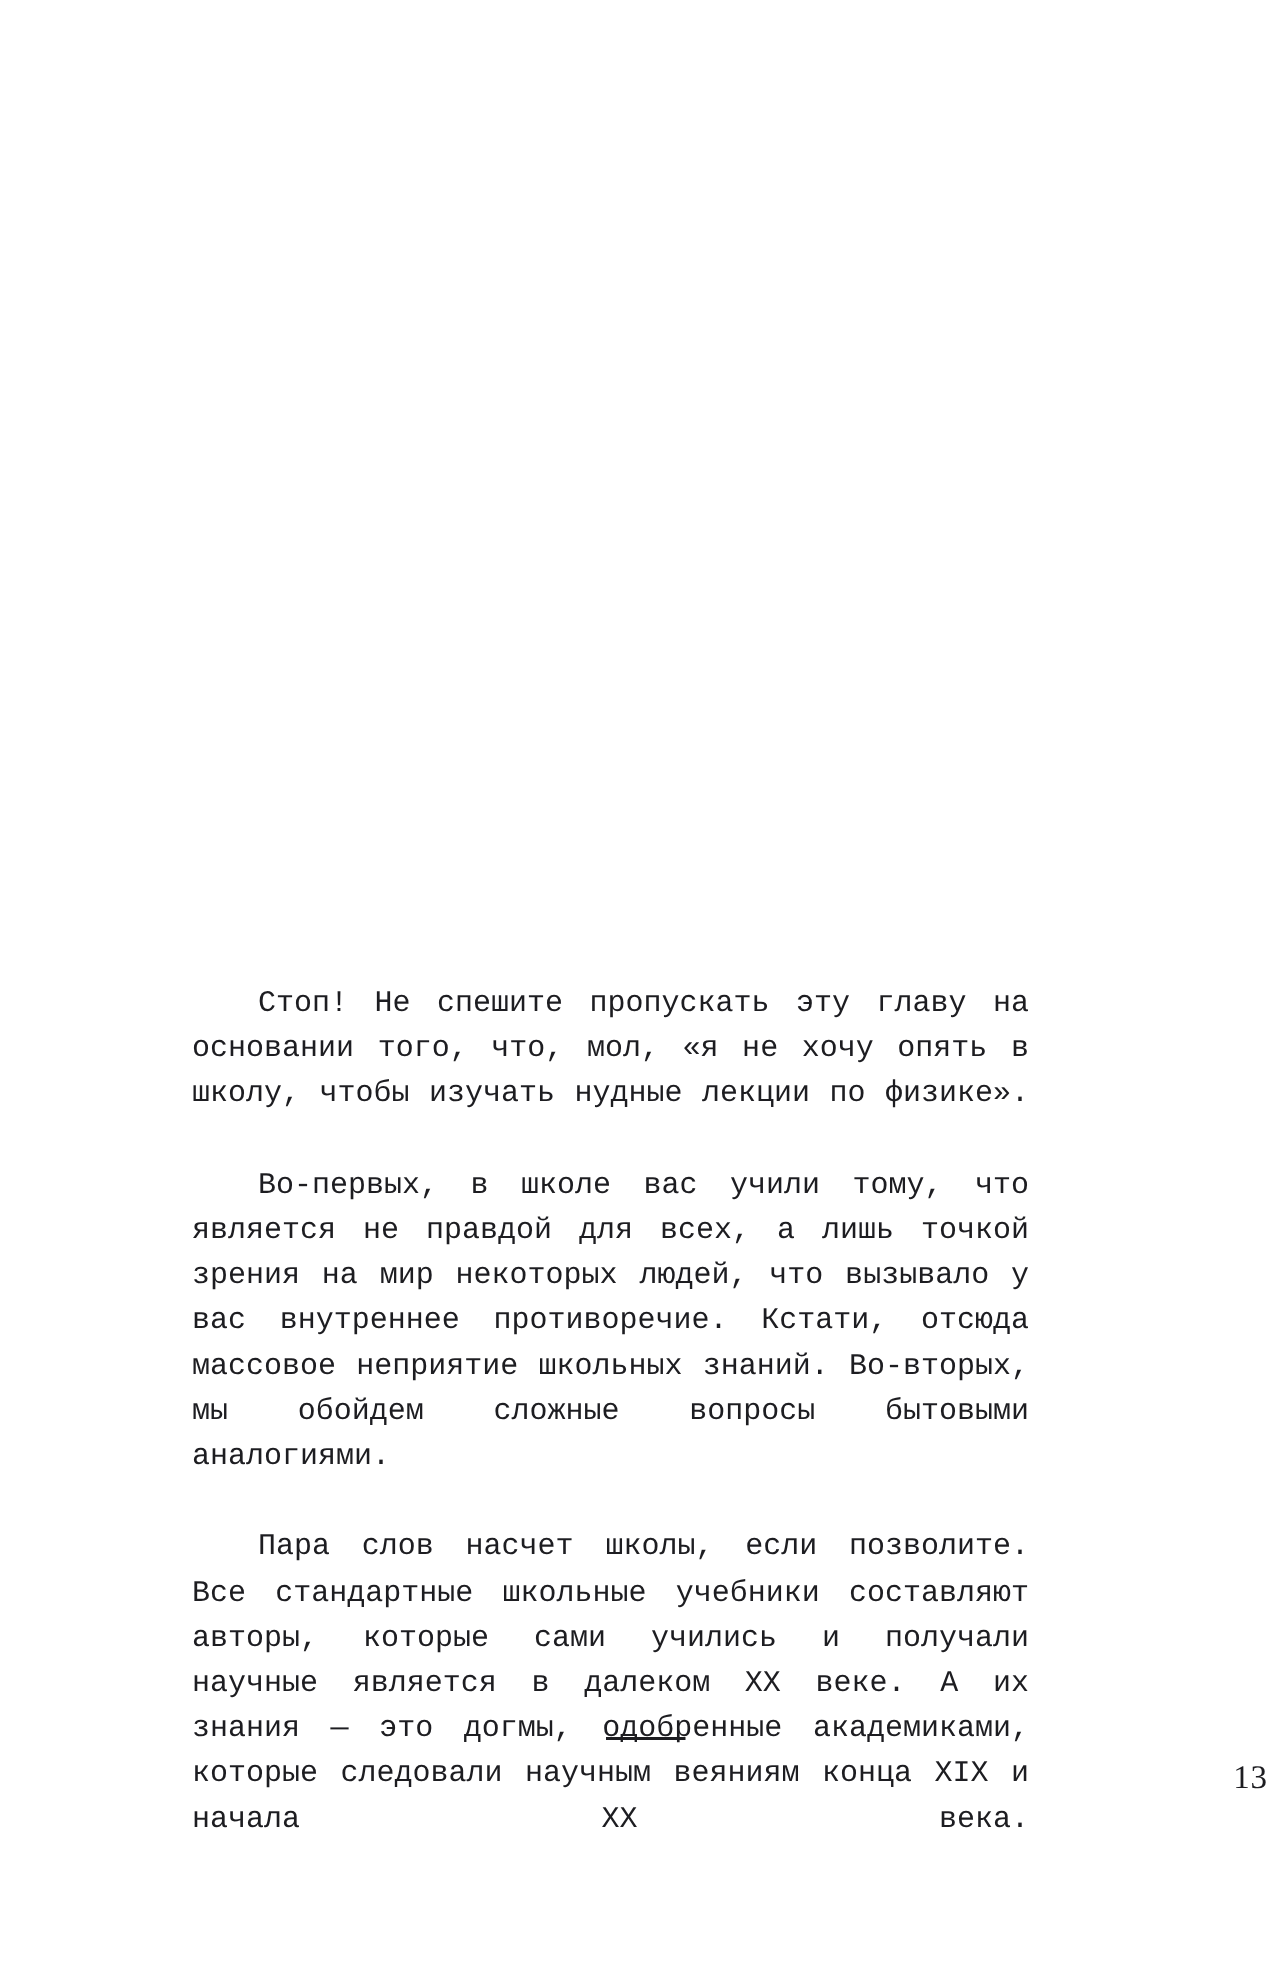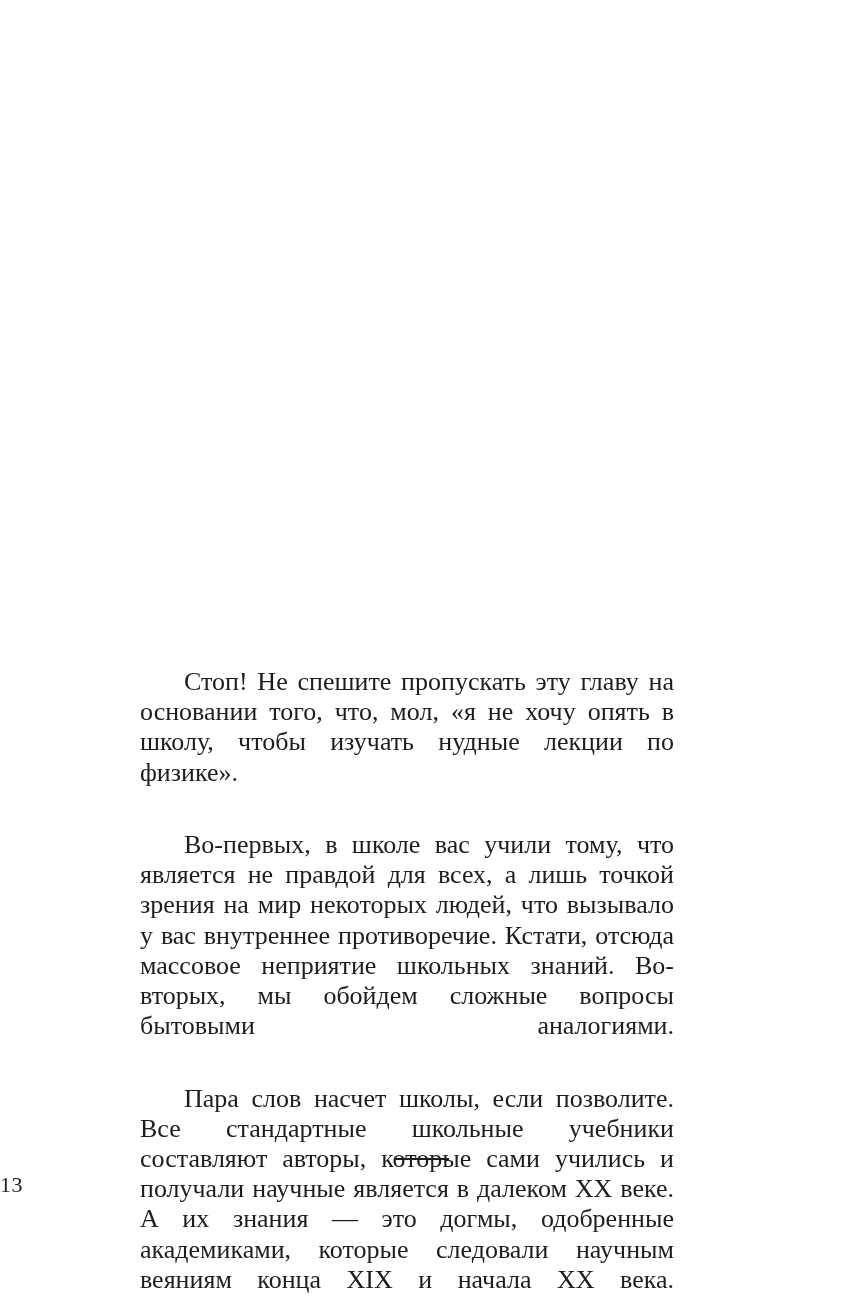--- a/index.html
+++ b/index.html
@@ -25,45 +25,45 @@
   }
 
   .text-column {
     position: absolute;
     left: 128px;
     top: 655px;
     width: 558px;
   }
 
   .body-paragraph {
-    margin: 12px;
-    font-family: Liberation Serif, serif;
-    font-size: 26px;
+    margin: 0;
+    font-family: Liberation Mono, monospace;
+    font-size: 20px;
     line-height: 30.2px;
     color: #1d1d21;
     text-align: justify;
     text-justify: inter-word;
     text-indent: 44px;
     -webkit-font-smoothing: antialiased;
     hyphens: manual;
   }
 
   
   .body-paragraph::after {
     content: "";
     display: inline-block;
     width: 100%;
   }
 
   .footer {
     position: absolute;
-    left: 0;
+    left: 16px;
     right: 0;
     top: 1158px;
-    text-align: left;
+    text-align: right;
   }
 
   .footer-rule {
     width: 53px;
     height: 1.6px;
     background: #1d1d21;
     margin: 0 auto 13px auto;
     border: 0;
   }
 

